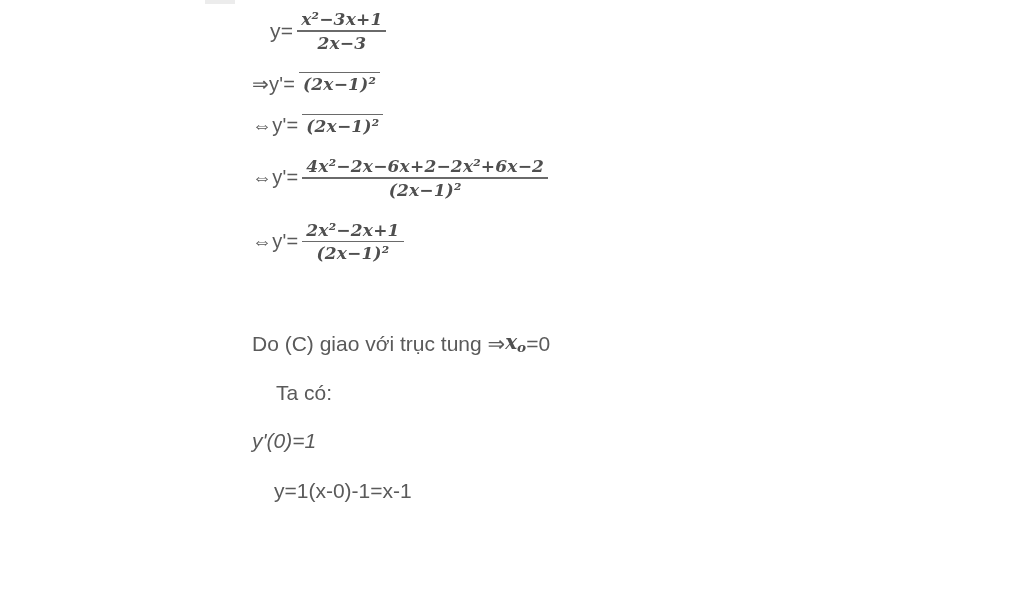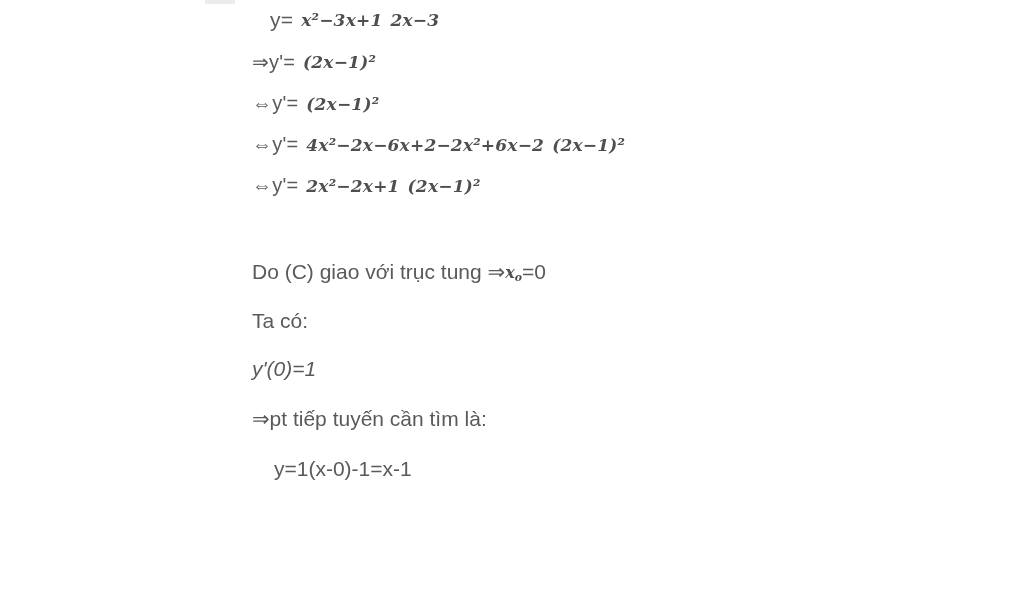--- a/index.html
+++ b/index.html
@@ -48,21 +48,21 @@
     color: #5a5a5a;
     white-space: nowrap;
     font-family: "Liberation Sans", sans-serif;
   }
   .lead.arrow {
     font-size: 20px;
   }
   
   .frac {
     display: inline-flex;
-    flex-direction: row;
+    flex-direction: column;
     align-items: center;
     justify-content: flex-start;
     vertical-align: middle;
     margin: 0 4px;
   }
   .frac .num,
   .frac .den {
     font-family: "DejaVu Serif", serif;
     font-style: italic;
     font-weight: bold;
@@ -92,21 +92,21 @@
     white-space: nowrap;
     display: flex;
     align-items: flex-end;
   }
   .row-gap-1 { margin-top: 18px; }
 
   .mi {
     font-family: "DejaVu Serif", serif;
     font-style: italic;
     font-weight: bold;
-    font-size: 16px;
+    font-size: 20px;
     color: #4f4f4f;
     margin-top: 40px;
   }
   .indent-sm { padding-left: 22px; }
   .nowrap { white-space: nowrap; }
 </style>
 </head>
 <body>
 
 <div class="page">
@@ -157,31 +157,28 @@
         <span class="den">(2x−1)²</span>
       </span>
     </div>
 
     <div class="textline" style="margin-top:26px;">
       <span>Do (C) giao với trục tung ⇒ </span>
       <span class="mi nowrap"><span>x</span><sub>o</sub></span>
       <span>=0</span>
     </div>
 
-    <div class="textline" style="margin-top:25px;">
+    <div class="textline" style="margin-top:25px;margin-left:24px;">
       <span>Ta có:</span>
     </div>
 
 
     <div class="textline" style="margin-top:24px;font-style:italic;">
       <span>y'(0)=1</span>
     </div>
 
-    <div class="textline" style="margin-top:26px;">
-      <span>⇒pt tiếp tuyến cần tìm là:</span>
-    </div>
 
     <div class="textline indent-sm" style="margin-top:26px;">
       <span>y=1(x-0)-1=x-1</span>
     </div>
 
   </div>
 </div>
 
 </body></html>

